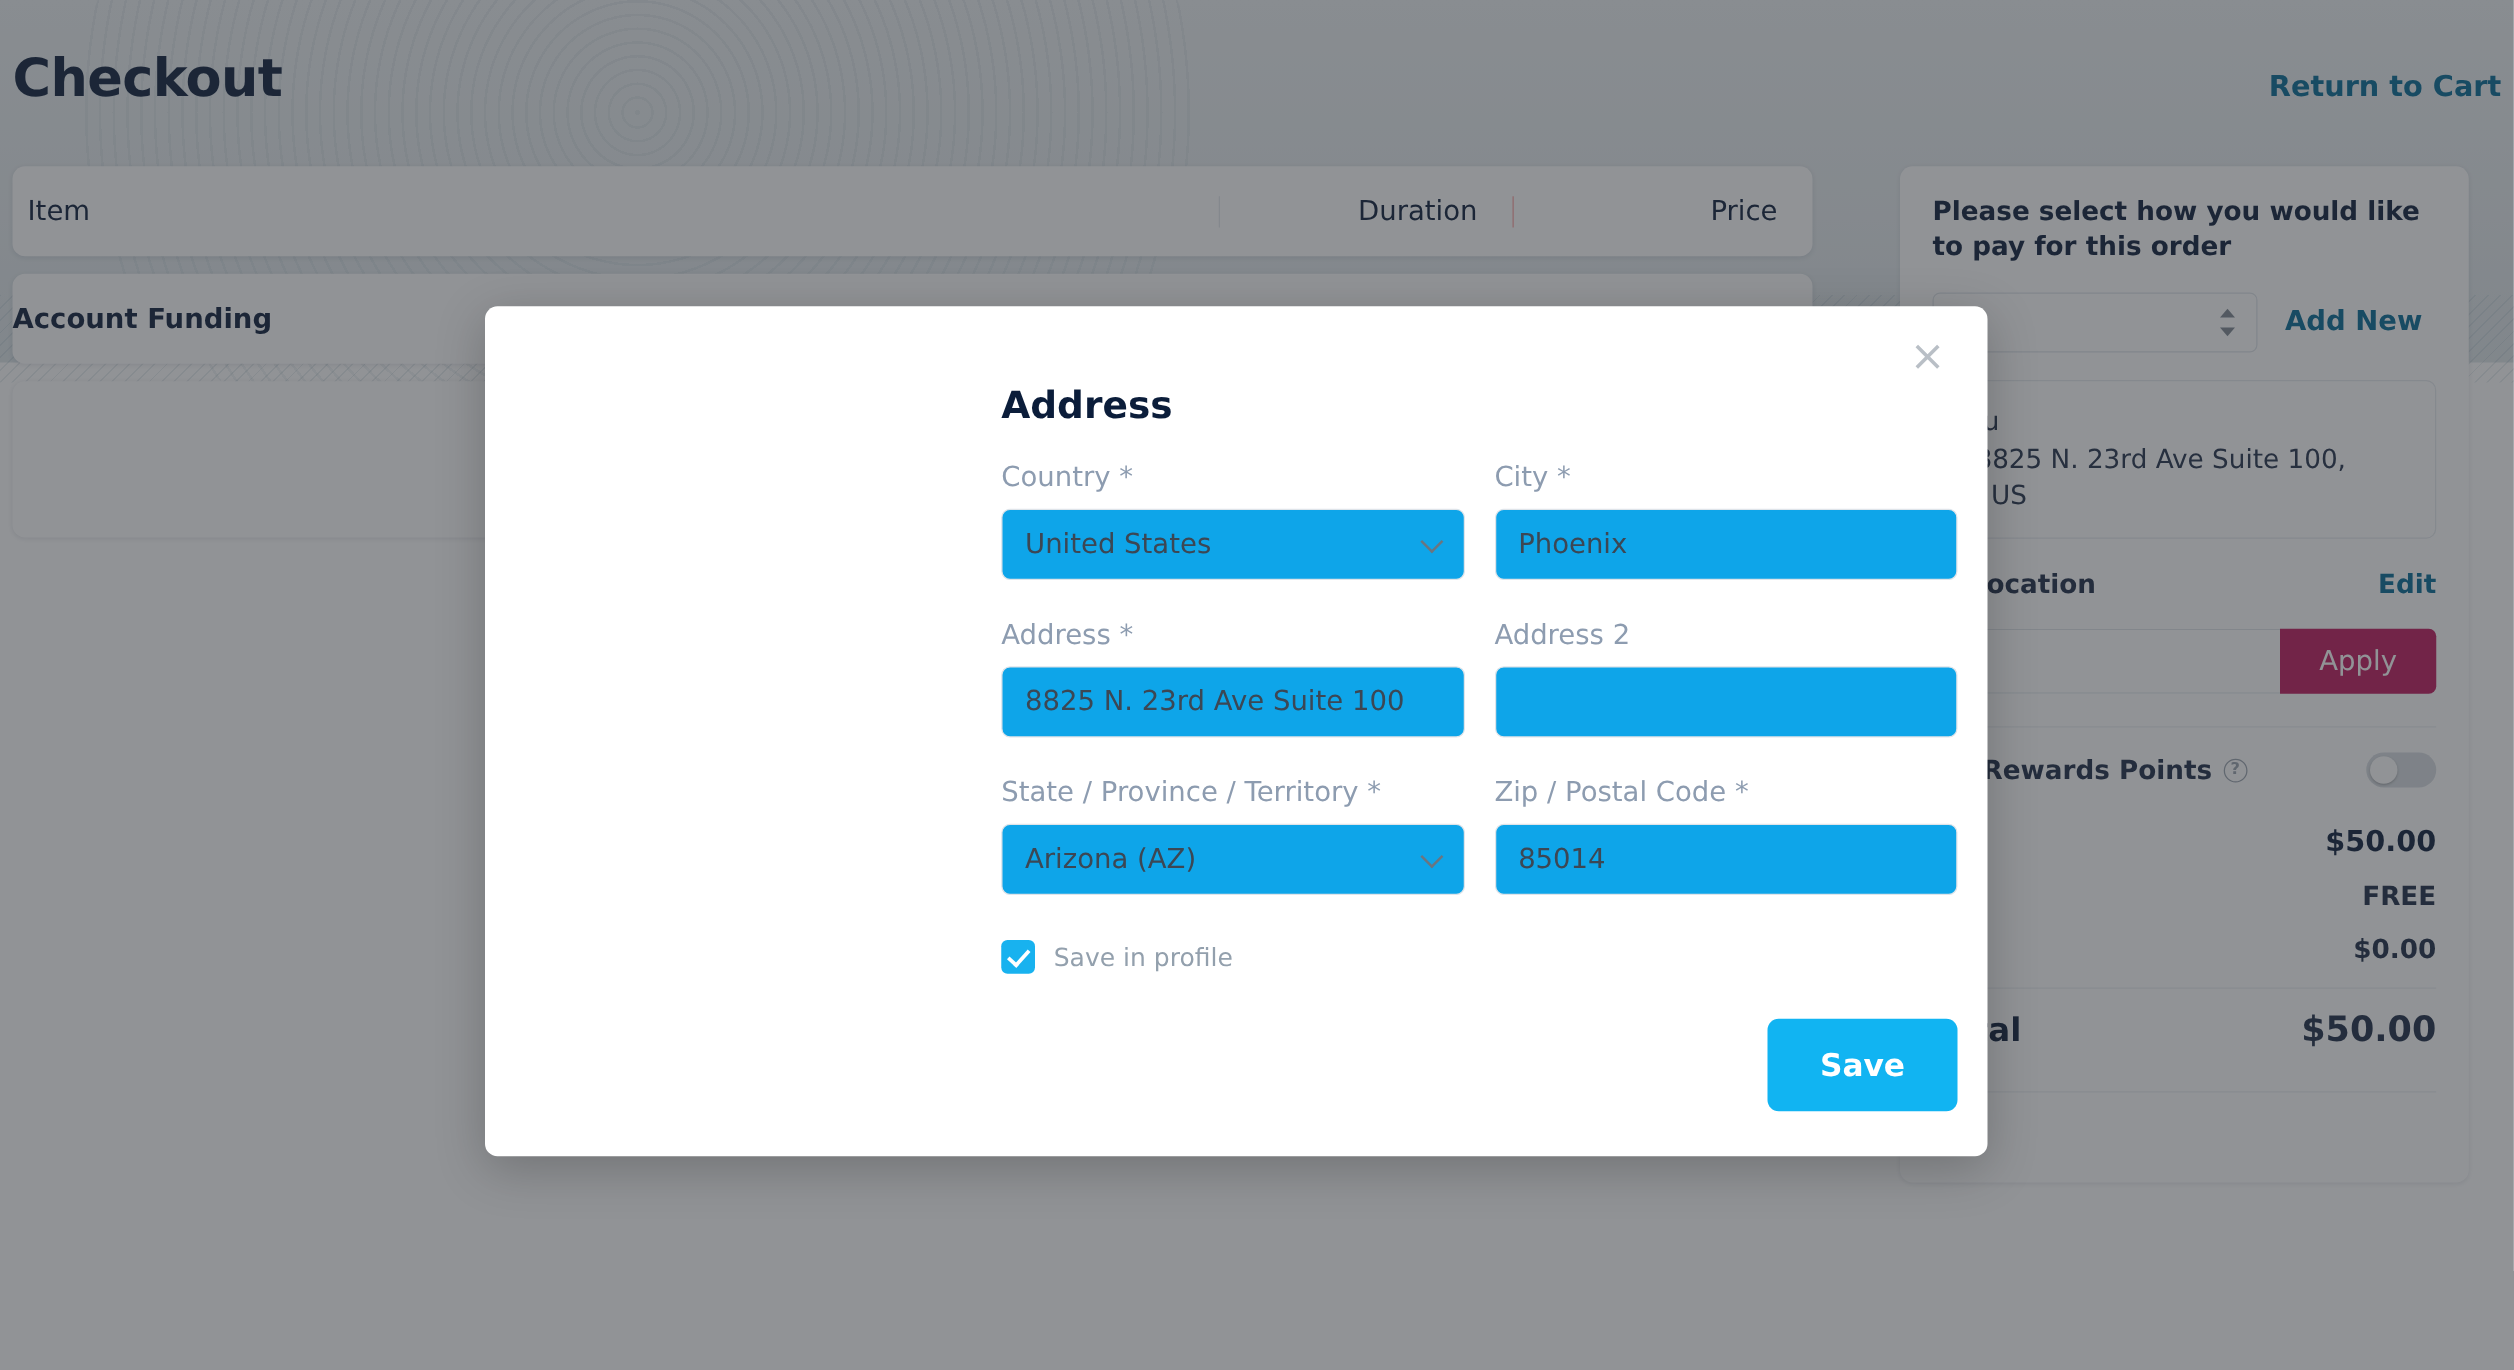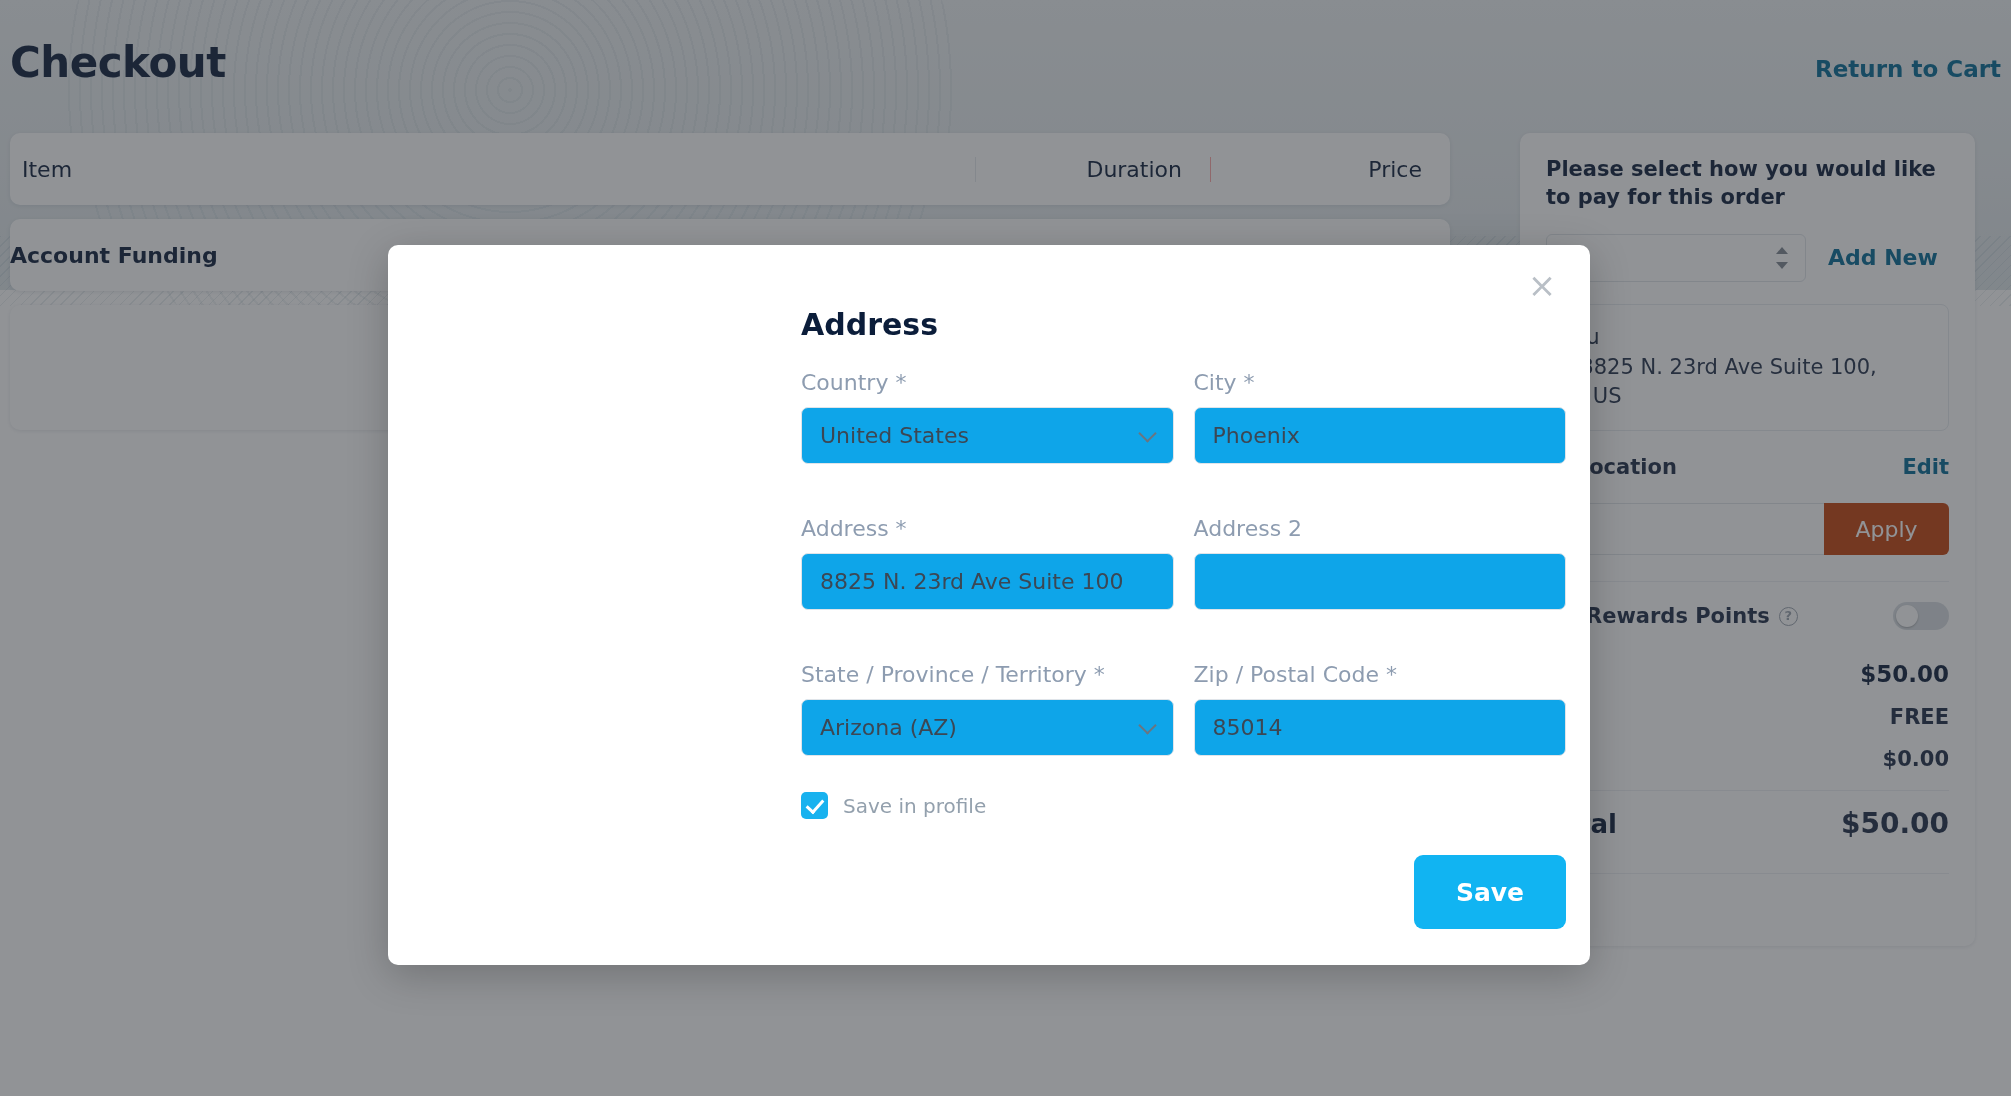--- a/index.html
+++ b/index.html
@@ -199,21 +199,21 @@
     padding: 0 14px;
     font-size: 20px;
     font-family: inherit;
     color: #2b3a52;
     outline: none;
   }
   .coupon-apply {
     width: 140px;
     border: none;
     border-radius: 0 6px 6px 0;
-    background: #c2410c;
+    background: #be185d;
     color: #ffffff;
     font-size: 22px;
     font-family: inherit;
     cursor: pointer;
   }
 
   .rewards-row {
     margin-top: 26px;
     padding-top: 20px;
     border-top: 1px solid #eceff2;
@@ -338,21 +338,20 @@
   }
   .modal-inner {
     padding: 0 24px 0 413px;
   }
   .form-grid {
     display: grid;
     grid-template-columns: 1fr 1fr;
     column-gap: 24px;
     row-gap: 0;
     margin-top: 28px;
-    gap: 20px;
   }
   .field { margin-bottom: 32px; }
   .field-label {
     display: block;
     font-size: 22px;
     color: #8d9cb0;
     margin-bottom: 12px;
   }
   .control {
     width: 100%;

